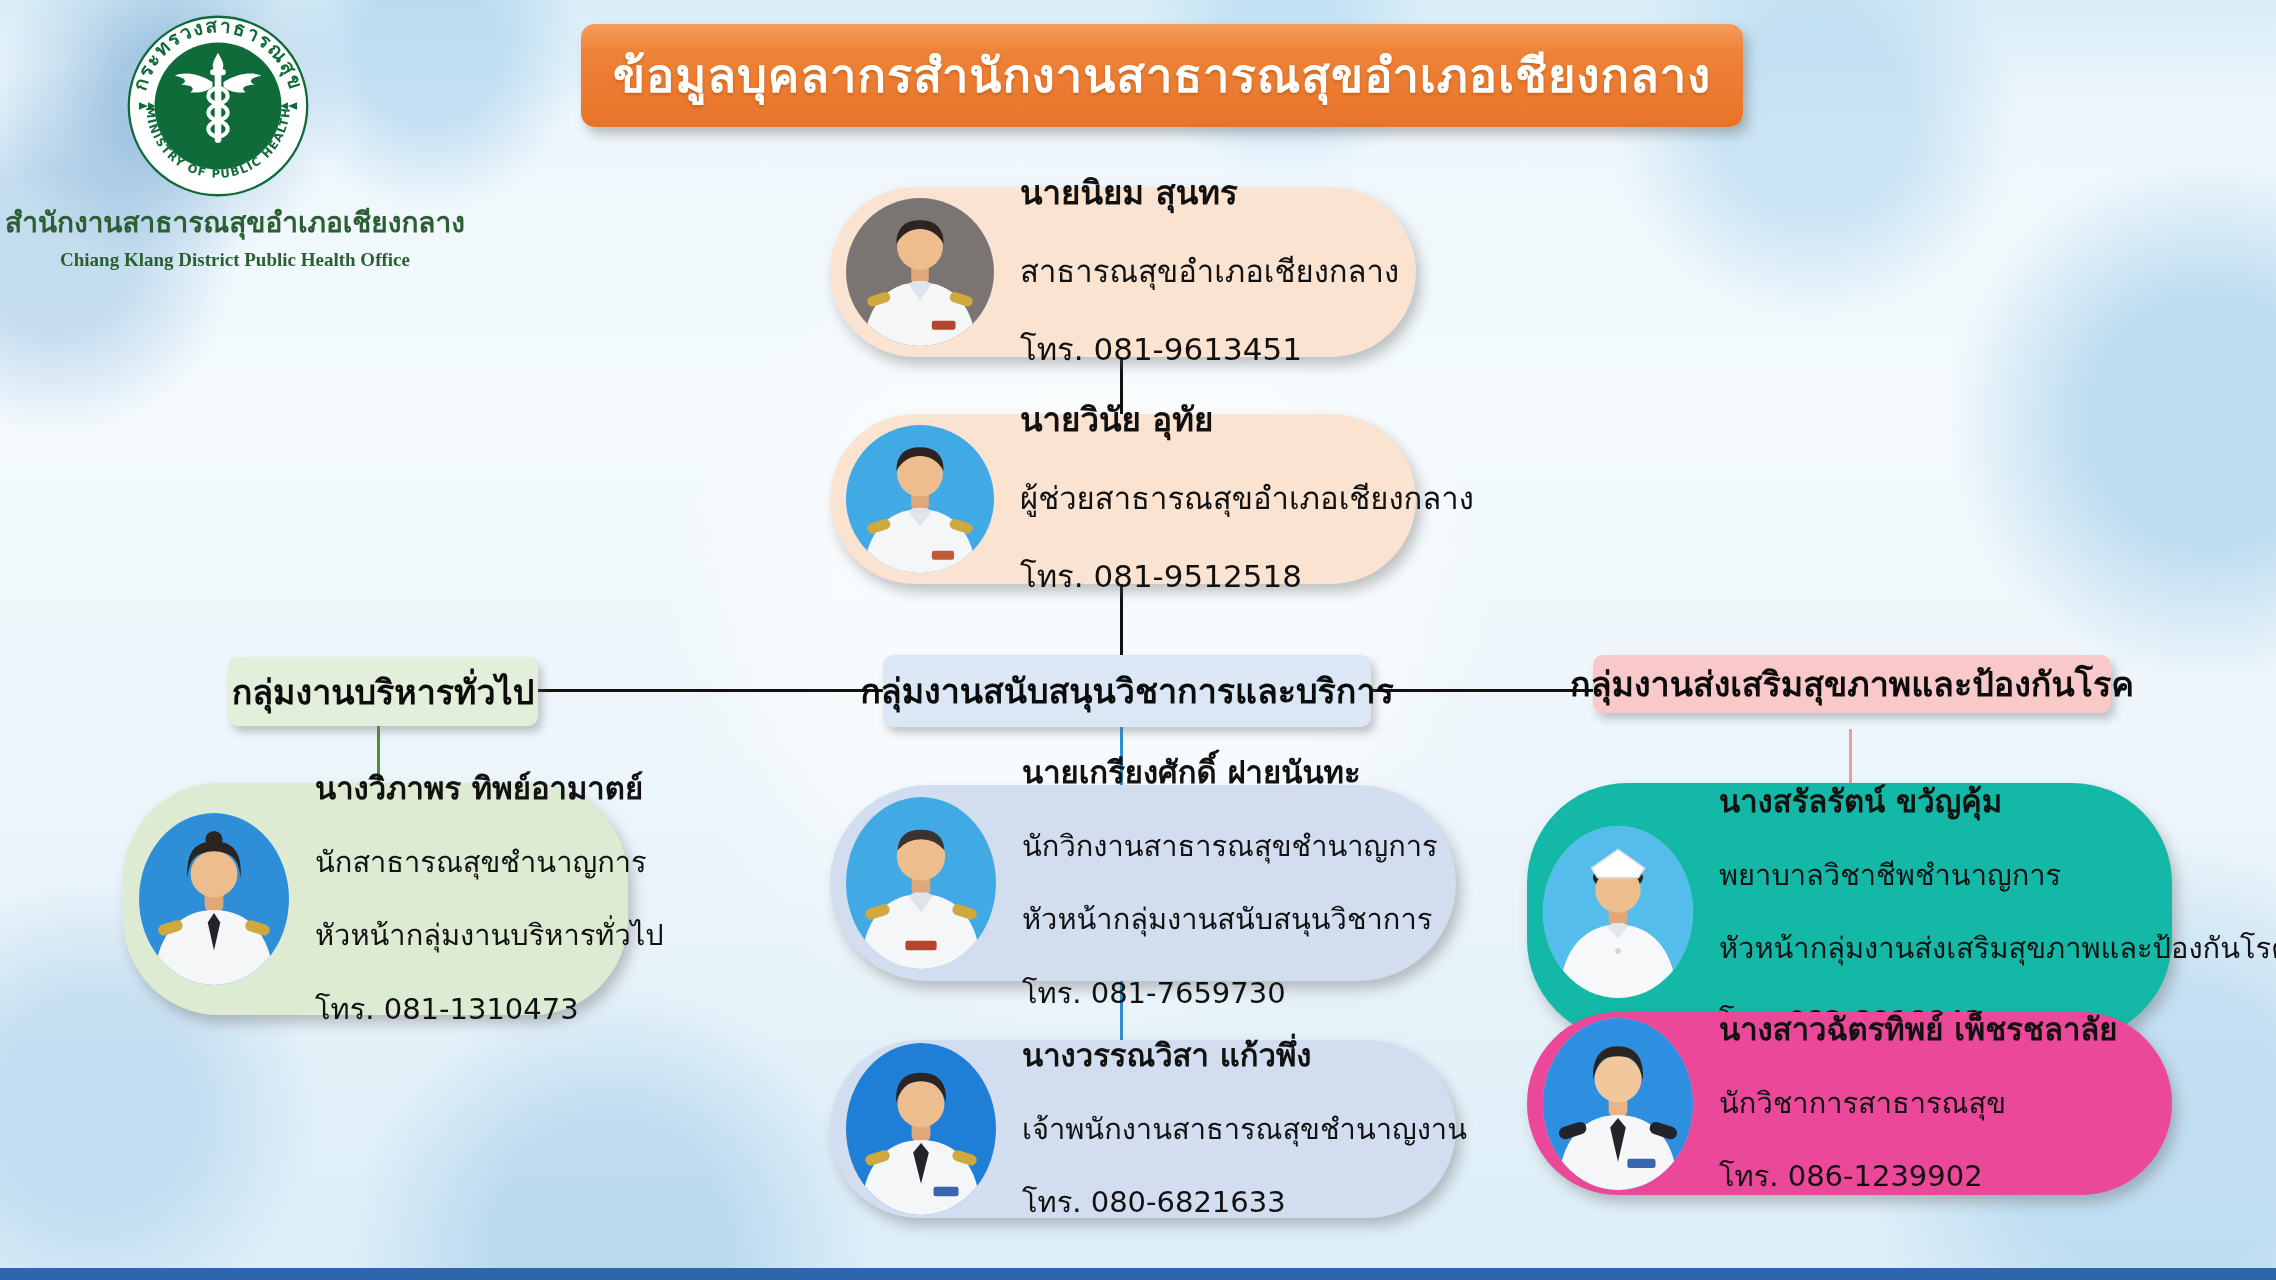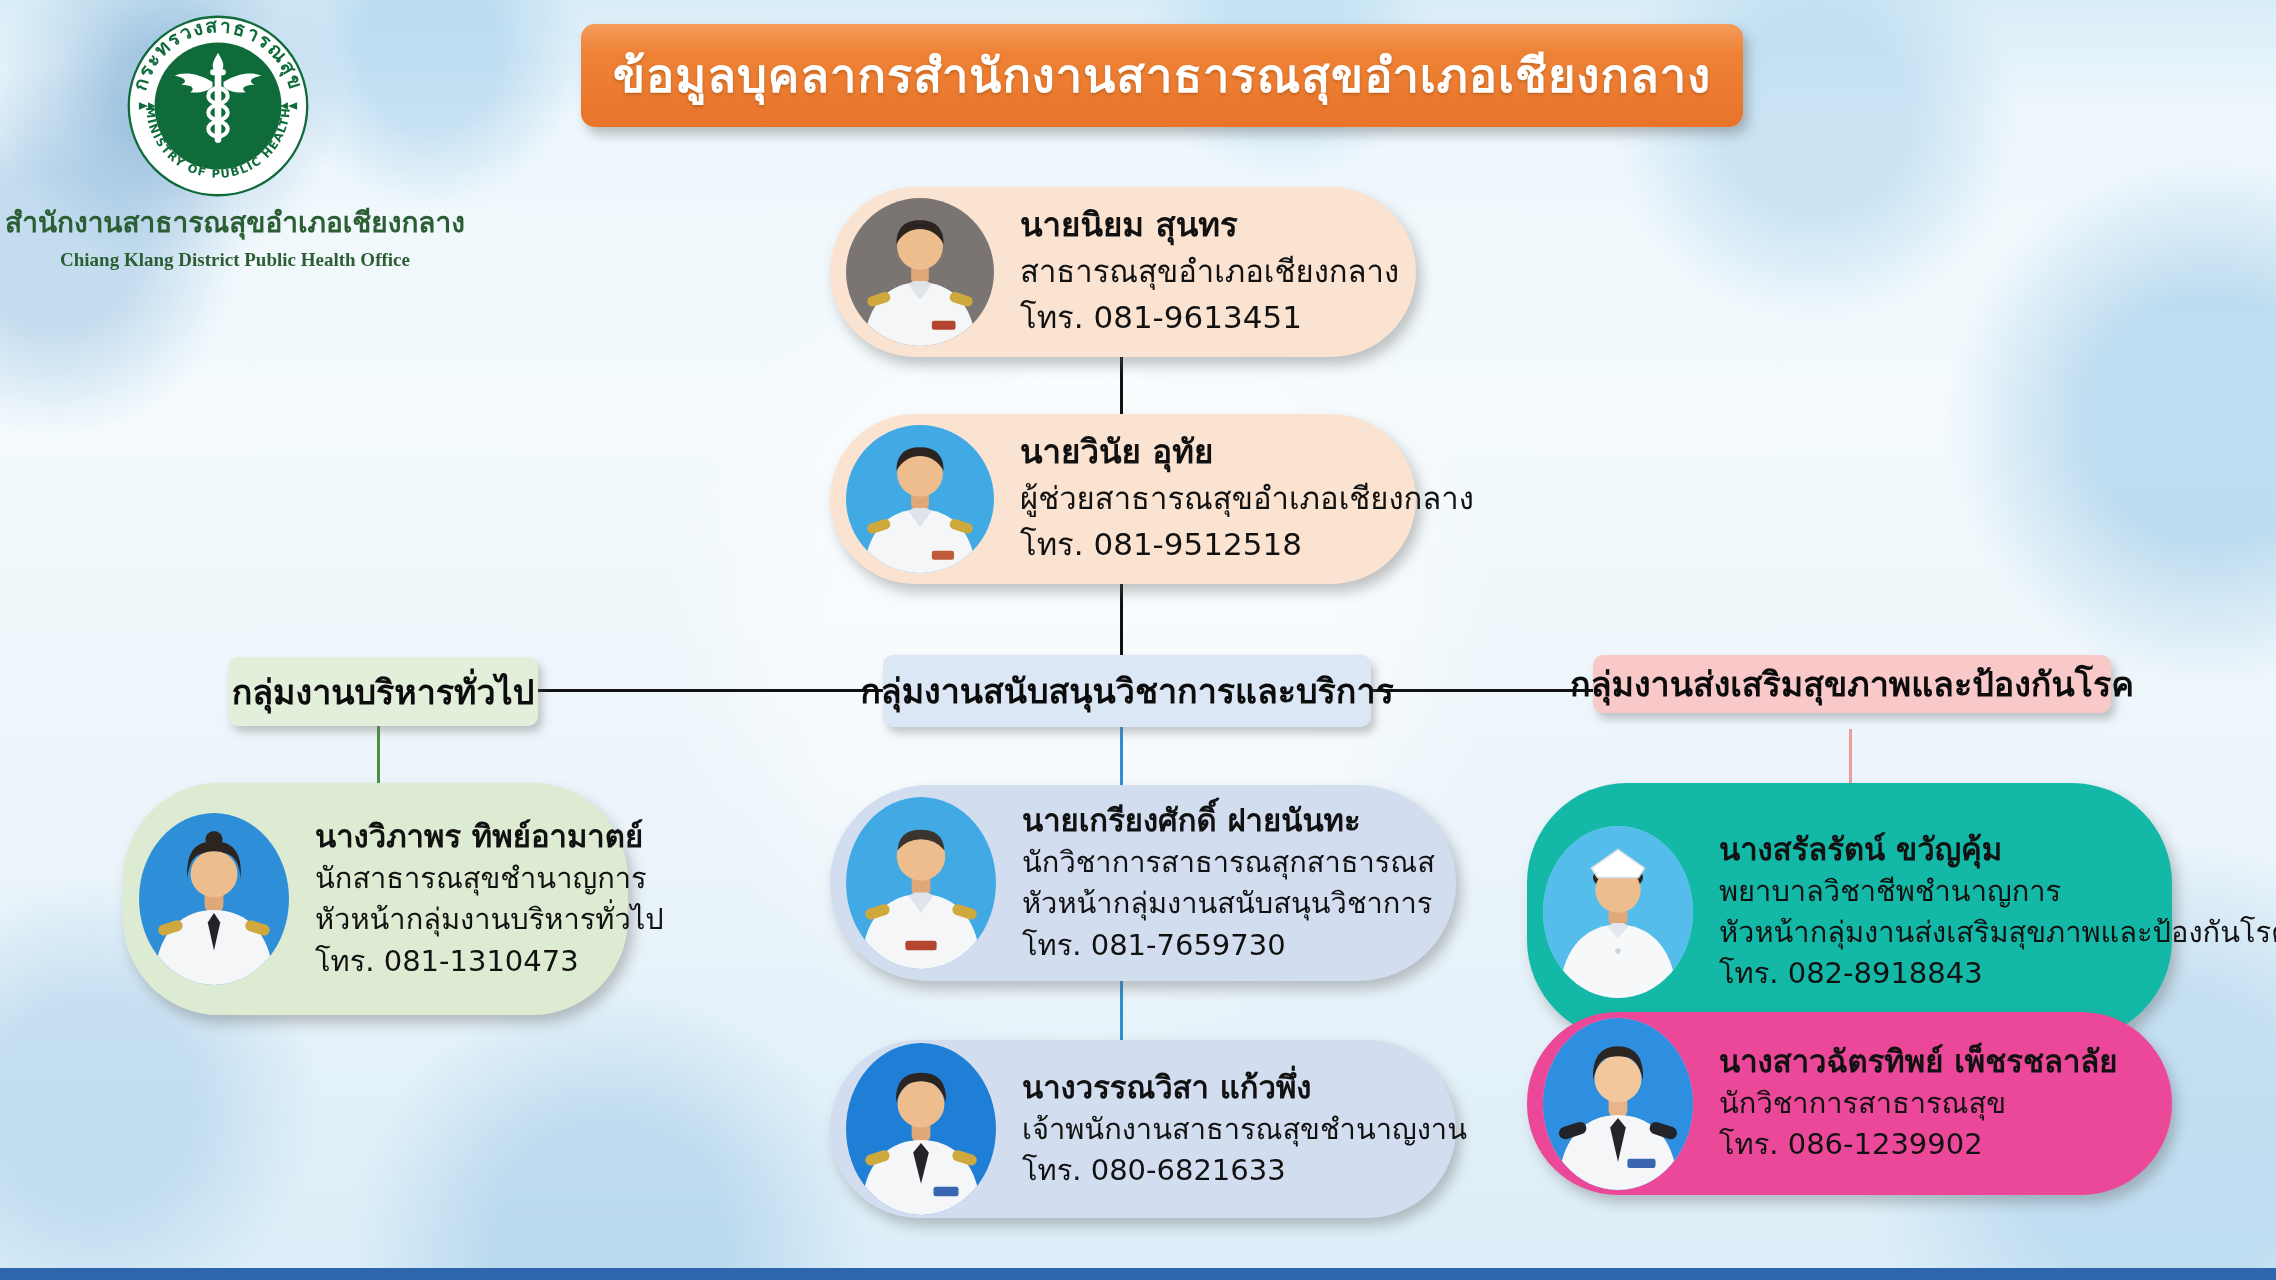--- a/index.html
+++ b/index.html
@@ -53,21 +53,21 @@
   #hdr-g{left:228px;top:657px;width:310px;height:69px;background:#e2efdb;}
   #hdr-b{left:883px;top:655px;width:488px;height:72px;background:#dbe7f5;}
   #hdr-p{left:1593px;top:655px;width:518px;height:58px;background:#f9c9ca;}
   
   .card{
     position:absolute;display:flex;align-items:center;
     box-shadow:5px 8px 13px rgba(100,100,100,.38);
   }
   .card .photo{flex:none;margin-left:16px;overflow:hidden;border-radius:50%;
     box-shadow:inset 0 0 0 2px rgba(255,255,255,.55);}
-  .card .info{margin-left:26px;display:flex;flex-direction:column;}
+  .card .info{margin-left:26px;display:flex;flex-direction:column;gap:32px;}
   .card .name{font-weight:bold;white-space:nowrap;}
   .card .line{white-space:nowrap;}
   .lead{width:586px;height:170px;border-radius:85px;background:#fbe3d2;}
   .lead .photo{width:148px;height:148px;}
   .lead .name{font-size:33px;line-height:1.35;}
   .lead .line{font-size:31px;line-height:1.5;}
   .member .photo{width:150px;height:172px;}
   .member .name{font-size:31px;line-height:1.35;}
   .member .line{font-size:29px;line-height:1.42;}
   #card-lead1{left:830px;top:187px;}
@@ -214,21 +214,21 @@
       <path d="M35 34 Q36 21 50 21 Q64 21 65 34 Q59 27 50 27 Q41 27 35 34 Z" fill="#3a332e"></path>
       <path d="M50 62 C 30 62 17 75 13 96 L12 110 L88 110 L87 96 C 83 75 70 62 50 62 Z" fill="#f4f6f8"></path>
       <path d="M42 63 L50 74 L58 63 L54 61 L46 61 Z" fill="#dfe4ea"></path>
       <rect x="14" y="70" width="16" height="7" rx="3.5" fill="#cfa83e" transform="rotate(-18 22 73)"></rect>
       <rect x="70" y="70" width="16" height="7" rx="3.5" fill="#cfa83e" transform="rotate(18 78 73)"></rect>
       <rect x="40" y="92" width="20" height="6" rx="1.5" fill="#b4452f"></rect>
     </svg>
   </div>
   <div class="info">
     <div class="name">นายเกรียงศักดิ์ ฝายนันทะ</div>
-    <div class="line">นักวิชาการสาธารณสุกสาธารณส</div>
+    <div class="line">นักวิกงานสาธารณสุขชำนาญการ</div>
     <div class="line">หัวหน้ากลุ่มงานสนับสนุนวิชาการ</div>
     <div class="line">โทร. 081-7659730</div>
   </div>
 </div>
 
 <div id="card-b2" class="card member">
   <div class="photo">
     <svg class="av" viewBox="0 0 100 110" preserveAspectRatio="xMidYMid slice">
       <rect width="100" height="110" fill="#1f7ed6"></rect>
       <rect x="44" y="48" width="12" height="16" rx="5" fill="#e0a878"></rect>

